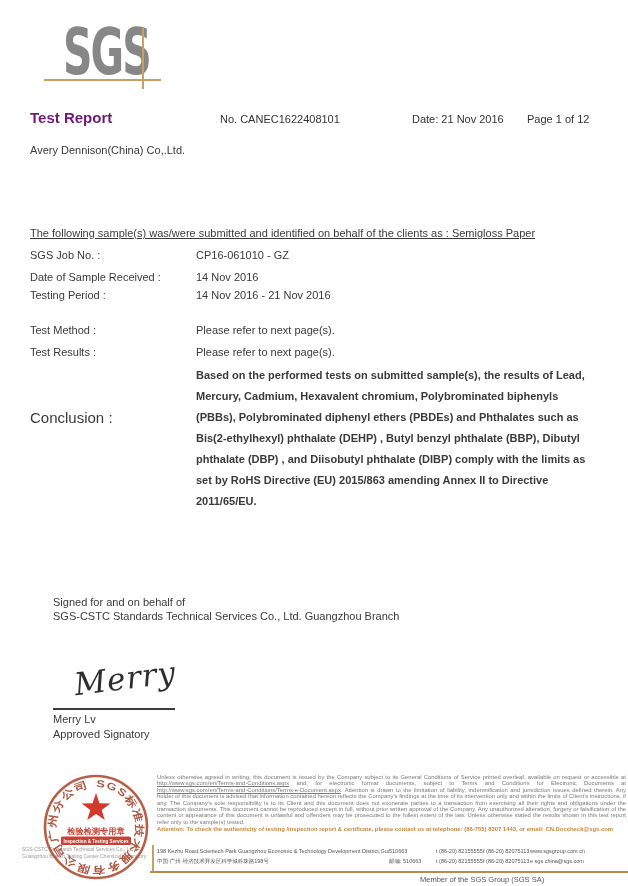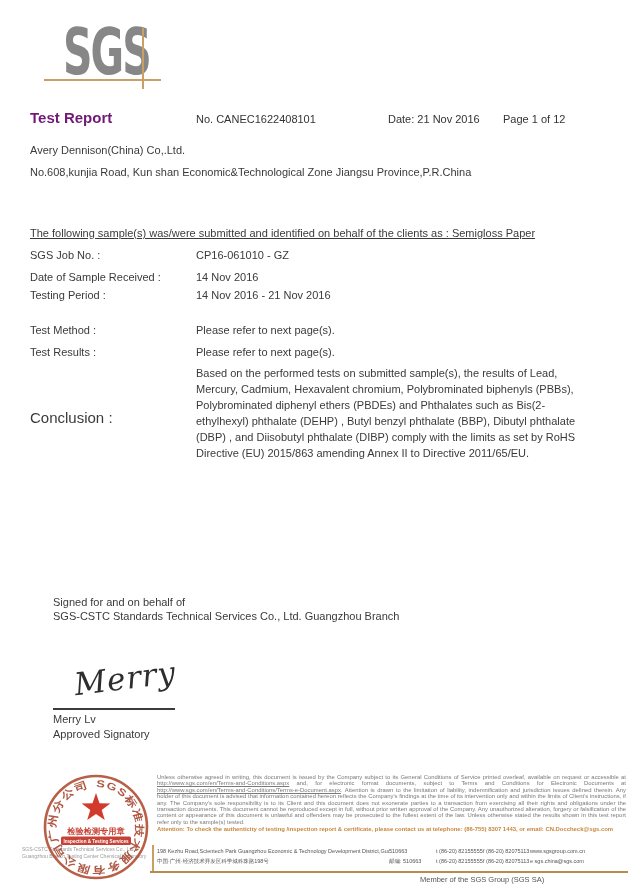--- a/index.html
+++ b/index.html
@@ -12,33 +12,33 @@
   .logo-text{
     position:absolute;left:63px;top:20px;font-size:64px;line-height:1;
     font-weight:bold;color:#878787;letter-spacing:-3px;
     transform:scaleX(0.64);transform-origin:left top;
     font-family:"DejaVu Sans",sans-serif;
   }
   .logo-hline{position:absolute;left:44px;top:79px;width:117px;height:2px;background:#c99f63;}
   .logo-vline{position:absolute;left:142px;top:28px;width:2px;height:61px;background:#c99f63;}
   
   .report-title{position:absolute;left:30px;top:109px;font-size:15px;font-weight:bold;color:#701a75;}
-  .hdr{position:absolute;top:113px;font-size:11px;color:#333;}
+  .hdr{position:absolute;top:113px;font-size:11px;color:#333;margin-left:24px;}
   .hdr.no{left:196px;}
   .hdr.date{left:388px;}
   .hdr.page{left:503px;}
   
   .client-name{position:absolute;left:30px;top:144px;font-size:11px;}
   .client-addr{position:absolute;left:30px;top:166px;font-size:11px;}
   
   .intro{position:absolute;left:30px;top:227px;font-size:11px;text-decoration:underline;}
   .frow{position:absolute;left:30px;font-size:11px;white-space:nowrap;}
   .frow .lab{display:inline-block;width:166px;}
   .concl-lab{position:absolute;left:30px;top:365px;font-size:15px;margin-top:44px;}
-  .concl-text{position:absolute;left:196px;top:365px;width:398px;font-size:11px;line-height:16px;}
+  .concl-text{position:absolute;left:196px;top:365px;width:398px;font-size:11px;line-height:21px;font-weight:bold;}
   
   .signedfor{position:absolute;left:53px;top:596px;font-size:11px;}
   .sigcompany{position:absolute;left:53px;top:610px;font-size:11px;}
   .sig-script{
     position:absolute;left:74px;top:660px;font-size:31px;color:#2e2e2e;
     font-family:"DejaVu Serif",serif;font-style:italic;
     transform:rotate(-7deg);letter-spacing:1px;
   }
   .sig-line{position:absolute;left:53px;top:708px;width:122px;height:2px;background:#3c3c3c;}
   .sig-name{position:absolute;left:53px;top:713px;font-size:11px;}
@@ -80,21 +80,20 @@
   <div class="logo-text">SGS</div>
   <div class="logo-hline"></div>
   <div class="logo-vline"></div>
 
   <div class="report-title">Test Report</div>
   <div class="hdr no">No. CANEC1622408101</div>
   <div class="hdr date">Date: 21 Nov 2016</div>
   <div class="hdr page">Page 1 of 12</div>
 
   <div class="client-name">Avery Dennison(China) Co,.Ltd.</div>
-  <div class="client-addr">No.608,kunjia Road, Kun shan Economic&amp;Technological Zone Jiangsu Province,P.R.China</div>
 
   <div class="intro">The following sample(s) was/were submitted and identified on behalf of the clients as : Semigloss Paper</div>
 
   <div class="frow" style="top:249px">
     <span class="lab">SGS Job No. :</span><span class="val">CP16-061010 - GZ</span>
   </div>
   <div class="frow" style="top:271px">
     <span class="lab">Date of Sample Received :</span><span class="val">14 Nov 2016</span>
   </div>
   <div class="frow" style="top:289px">

